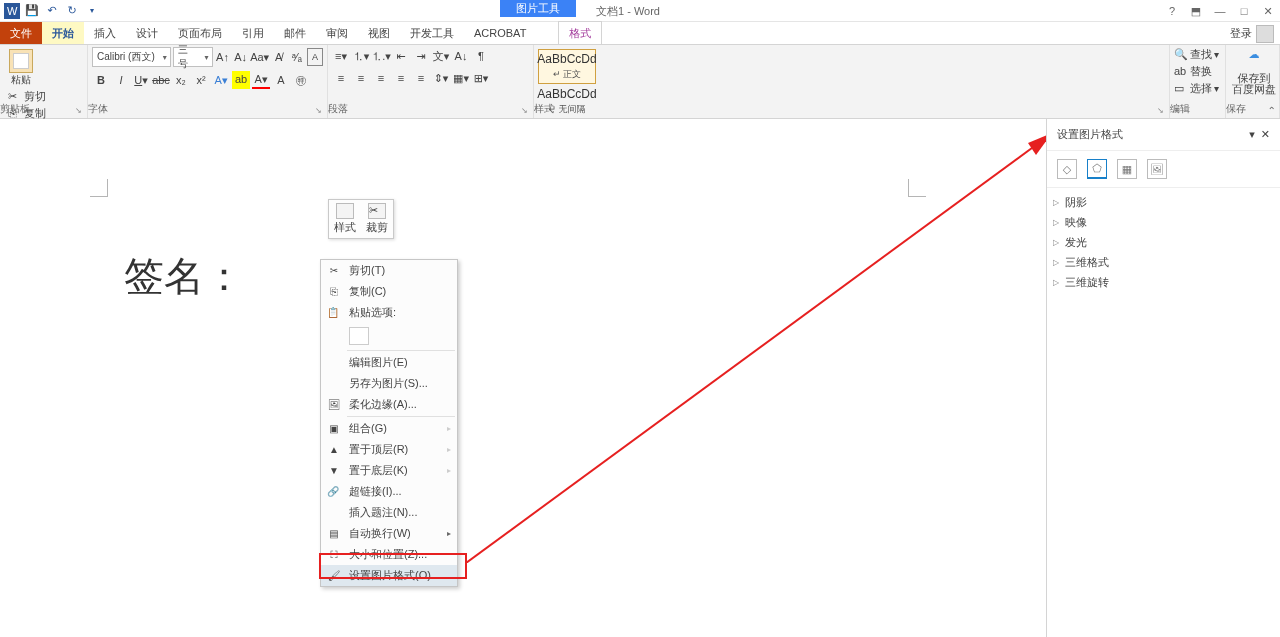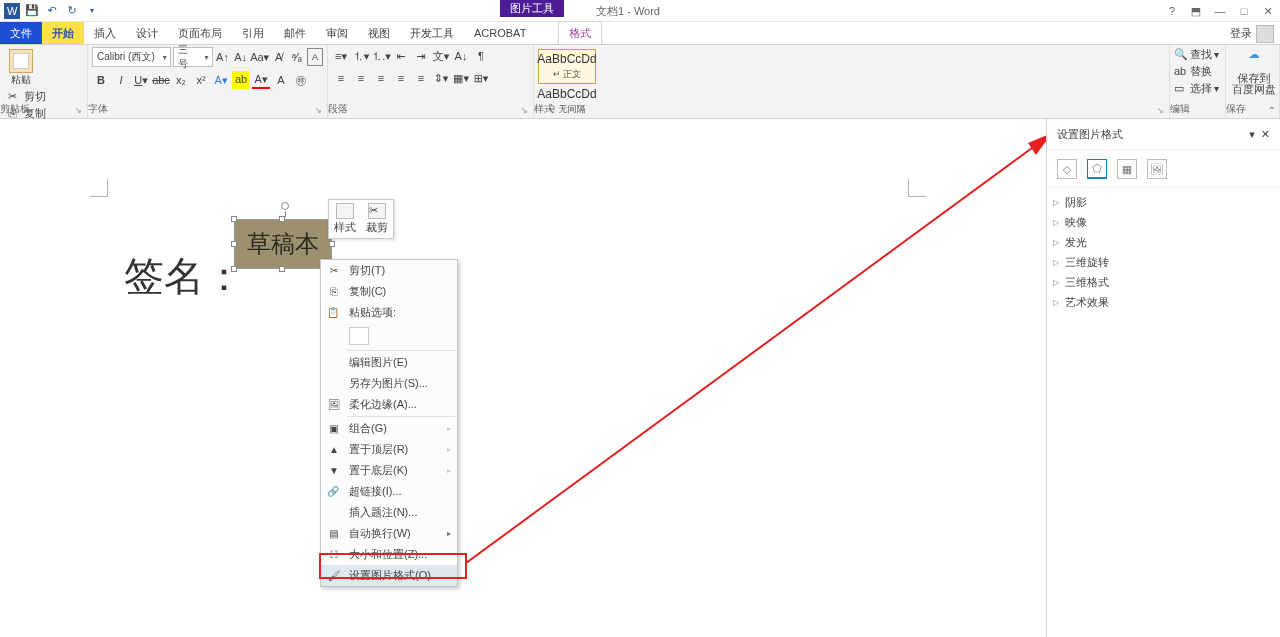--- a/index.html
+++ b/index.html
@@ -1,27 +1,27 @@
 <!DOCTYPE html>
 <html><head>
 <meta charset="utf-8">
 <style>
 *{box-sizing:border-box;margin:0;padding:0;font-family:"Microsoft YaHei",Arial,sans-serif;font-size:11px;color:#444}
 body{background:#fff;width:1280px;height:637px;overflow:hidden;position:relative}
 .titlebar{height:22px;background:#fff;display:flex;align-items:center;padding:0 4px;border-bottom:1px solid #e5e5e5}
 .qat{display:flex;gap:4px;align-items:center}
 .qat .ic{width:16px;height:16px;display:flex;align-items:center;justify-content:center;color:#2a579a}
-.titlebar .tools-tab{position:absolute;left:500px;top:0;height:17px;background:#4c1d95;color:#fff;padding:0 10px;display:flex;align-items:center;font-size:11px}
+.titlebar .tools-tab{position:absolute;left:500px;top:0;height:17px;background:#3b82f6;color:#fff;padding:0 16px;display:flex;align-items:center;font-size:11px}
 .titlebar .doc-title{position:absolute;left:596px;top:0;height:22px;display:flex;align-items:center;color:#666}
 .titlebar .wincontrols{position:absolute;right:4px;top:0;display:flex;gap:8px;align-items:center;height:22px}
 .titlebar .wincontrols span{width:16px;text-align:center;color:#666;cursor:pointer}
 .menubar{height:23px;background:#fff;display:flex;align-items:stretch;border-bottom:1px solid #d4d4d4;position:relative}
 .mtab{padding:0 10px;display:flex;align-items:center;color:#444;cursor:pointer}
-.mtab.file{background:#1d4ed8;color:#fff}
-.mtab.active{background:#fde047;color:#2a579a;font-weight:bold}
+.mtab.file{background:#c2410c;color:#fff}
+.mtab.active{background:#fef9c3;color:#2a579a;font-weight:bold}
 .mtab.format{background:#fff;color:#a33b9c;border:1px solid #d4d4d4;border-bottom:none;margin-top:-1px}
 .login{position:absolute;right:6px;top:0;height:23px;display:flex;align-items:center;gap:4px;color:#444}
 .login .avatar{width:18px;height:18px;background:#ddd;border:1px solid #bbb}
 .ribbon{height:74px;background:#f3f3f3;border-bottom:1px solid #d4d4d4;display:flex;position:relative}
 .group{border-right:1px solid #e0e0e0;padding:2px 4px;position:relative;display:flex;flex-direction:column}
 .group-label{font-size:10px;color:#666;text-align:left;position:absolute;bottom:2px;left:0;right:12px}
 .group .dlaunch{position:absolute;right:2px;bottom:2px;width:10px;height:10px;font-size:8px;color:#888}
 .g-clip{width:88px}
 .g-clip .paste{display:flex;flex-direction:column;align-items:center;width:34px;float:left;margin-top:2px}
 .g-clip .paste .pic{width:24px;height:24px;background:#f8e2b6;border:1px solid #c9a85c;position:relative}
@@ -286,34 +286,20 @@
   </div>
   <div class="collapse">⌃</div>
 </div>
 
 <div class="canvas">
   <div class="page-edges">
     <div class="edge tl"></div>
       <div class="edge tr"></div>
   </div>
   <div class="sig-label">签名：</div>
-  <div class="sig-img">
-    <div class="rot"></div>
-    <div class="handles">
-      <span class="h-tl"></span>
-        <span class="h-tm"></span>
-        <span class="h-tr"></span>
-      <span class="h-ml"></span>
-        <span class="h-mr"></span>
-      <span class="h-bl"></span>
-        <span class="h-bm"></span>
-        <span class="h-br"></span>
-    </div>
-    <div class="sig-text">草稿本</div>
-  </div>
 
   <div class="mini-toolbar">
     <div class="mini-row">
       <div class="mini-btn">
           <div class="mic"></div>
           <span>样式</span>
         </div>
       <div class="mini-btn">
           <div class="mic">✂</div>
           <span>裁剪</span>
@@ -405,17 +391,16 @@
   <div class="tp-icons">
     <div class="tic">◇</div>
     <div class="tic sel">⬠</div>
     <div class="tic">▦</div>
     <div class="tic">🖼</div>
   </div>
   <div class="tp-list">
     <div class="tp-item">阴影</div>
     <div class="tp-item">映像</div>
     <div class="tp-item">发光</div>
+    <div class="tp-item">三维格式</div>
     <div class="tp-item">三维旋转</div>
-    <div class="tp-item">三维格式</div>
-    <div class="tp-item">艺术效果</div>
   </div>
 </div>
 
 </body></html>

